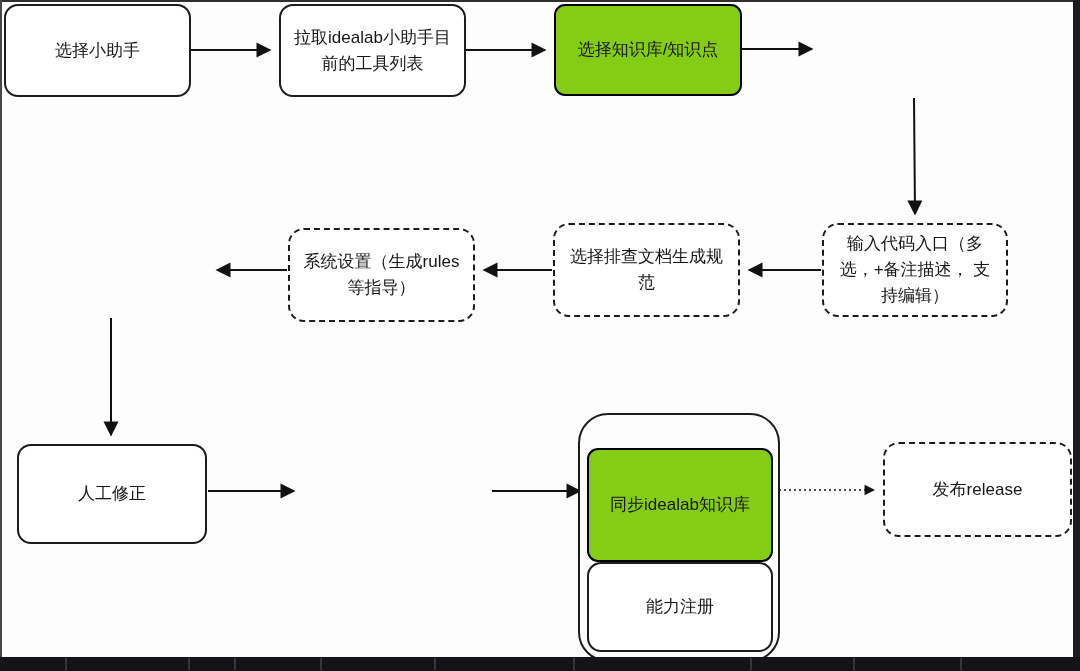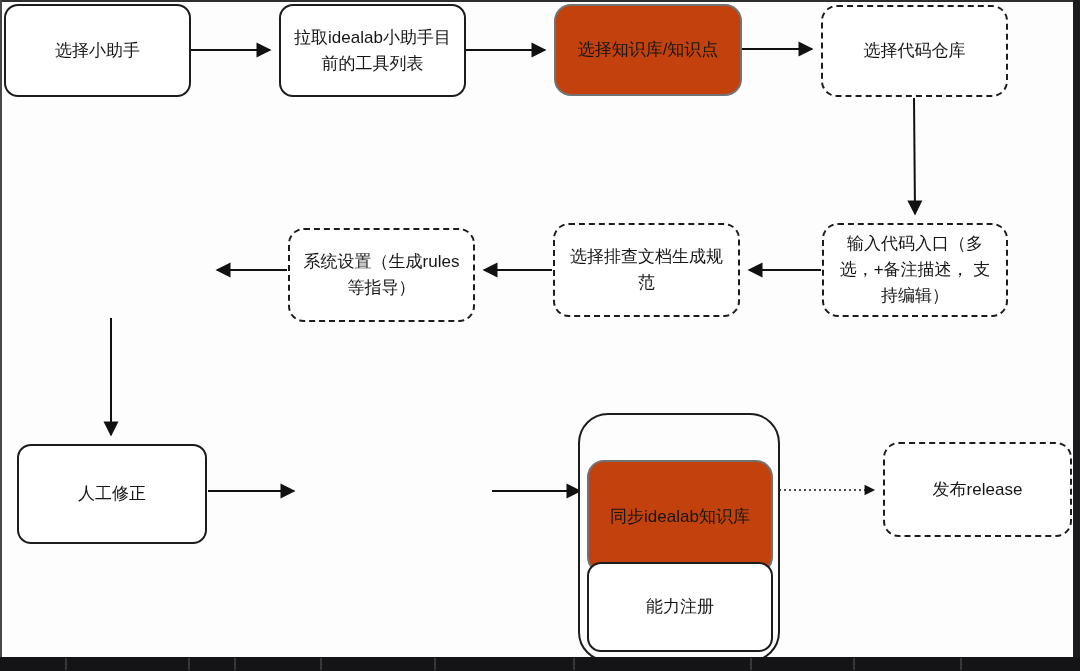--- a/index.html
+++ b/index.html
@@ -13,21 +13,21 @@
   .edges{position:absolute;left:0;top:0;z-index:1;}
   .node{
     position:absolute;z-index:2;
     display:flex;align-items:center;justify-content:center;
     text-align:center;white-space:pre-line;
     font-size:17px;line-height:26px;color:#161616;
     padding:0 10px;box-sizing:border-box;
     background:#fff;
   }
   .node.solid{border:2px solid #1c1c1c;border-radius:14px;}
-  .node.blue{border:2px solid #737373;border-radius:17px;background:#c2410c;}
+  .node.blue{border:2px solid #000000;border-radius:11px;background:#84cc16;}
   .node.dashed{border:2px dashed #1c1c1c;border-radius:16px;}
   .group-container{
     position:absolute;z-index:1;
     border:2px solid #1c1c1c;border-radius:30px;
     background:#fdfdfd;box-sizing:border-box;
   }
   
   .edge-top{position:absolute;z-index:3;left:0;top:0;width:1080px;height:2px;background:#2f2f31;}
   .edge-left{position:absolute;z-index:3;left:0;top:0;width:2px;height:659px;background:#47474a;}
   .edge-right{position:absolute;z-index:3;left:1073px;top:0;width:7px;height:671px;background:#1b1b1d;}
@@ -59,32 +59,31 @@
       <line x1="774" y1="490" x2="874" y2="490" marker-end="url(#arrow)" stroke-width="1.4" stroke-dasharray="2 3"></line>
     </g>
   </svg>
 
   <div class="group-container" style="left:578px;top:413px;width:202px;height:249px"></div>
 
   <div class="node solid" style="left:4px;top:4px;width:187px;height:93px">选择小助手</div>
   <div class="node solid" style="left:279px;top:4px;width:187px;height:93px">拉取idealab小助手目
 前的工具列表</div>
   <div class="node blue" style="left:554px;top:4px;width:188px;height:92px">选择知识库/知识点</div>
-  <div class="node dashed" style="left:821px;top:5px;width:187px;height:92px">选择代码仓库</div>
 
   <div class="node dashed" style="left:822px;top:223px;width:186px;height:94px">输入代码入口（多
 选，+备注描述， 支
 持编辑）</div>
   <div class="node dashed" style="left:553px;top:223px;width:187px;height:94px">选择排查文档生成规
 范</div>
   <div class="node dashed" style="left:288px;top:228px;width:187px;height:94px">系统设置（生成rules
 等指导）</div>
 
   <div class="node solid" style="left:17px;top:444px;width:190px;height:100px">人工修正</div>
-  <div class="node blue" style="left:587px;top:460px;width:186px;height:114px">同步idealab知识库</div>
+  <div class="node blue" style="left:587px;top:448px;width:186px;height:114px">同步idealab知识库</div>
   <div class="node solid" style="left:587px;top:562px;width:186px;height:90px">能力注册</div>
   <div class="node dashed" style="left:883px;top:442px;width:189px;height:95px">发布release</div>
 
   <div class="edge-top"></div>
   <div class="edge-left"></div>
   <div class="edge-right"></div>
   <div class="bottom-bar">
     <div class="seg" style="left:65px"></div>
     <div class="seg" style="left:188px"></div>
     <div class="seg" style="left:234px"></div>

